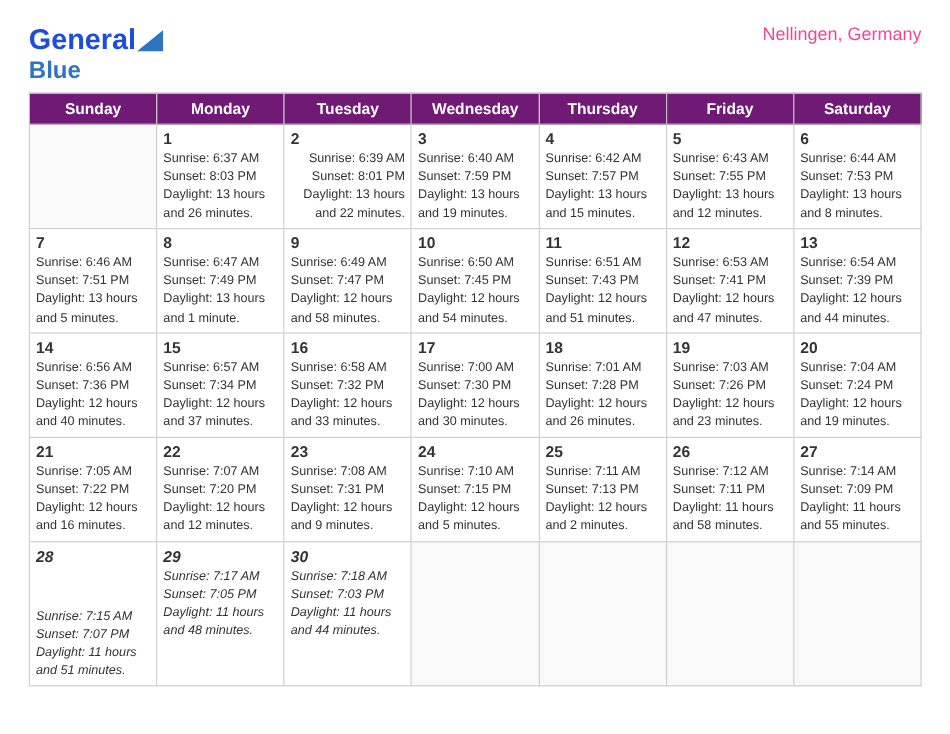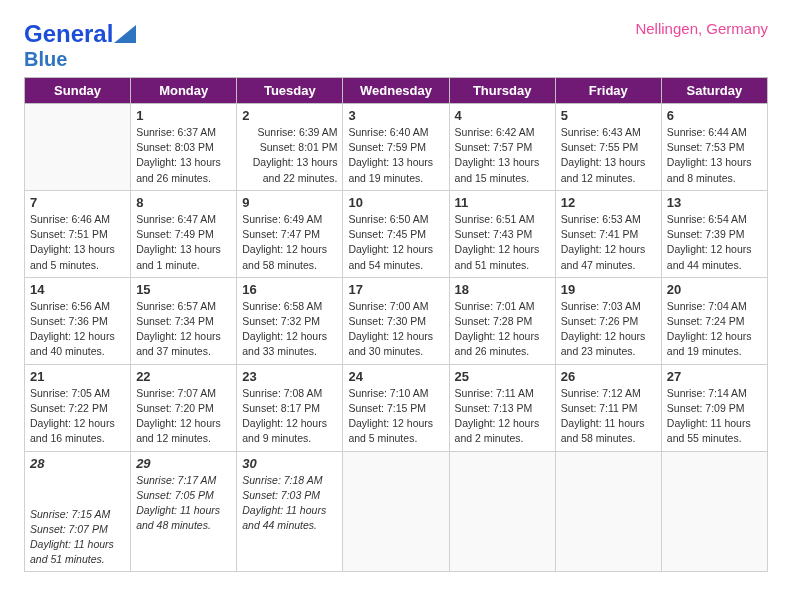--- a/index.html
+++ b/index.html
@@ -264,21 +264,21 @@
         <td>
           <span class="day-number">22</span>
           <div class="day-info" style="white-space: pre-line;">Sunrise: 7:07 AM
 Sunset: 7:20 PM
 Daylight: 12 hours
 and 12 minutes.</div>
         </td>
         <td>
           <span class="day-number">23</span>
           <div class="day-info" style="white-space: pre-line;">Sunrise: 7:08 AM
-Sunset: 8:17 PM
+Sunset: 7:31 PM
 Daylight: 12 hours
 and 9 minutes.</div>
         </td>
         <td>
           <span class="day-number">24</span>
           <div class="day-info" style="white-space: pre-line;">Sunrise: 7:10 AM
 Sunset: 7:15 PM
 Daylight: 12 hours
 and 5 minutes.</div>
         </td>

